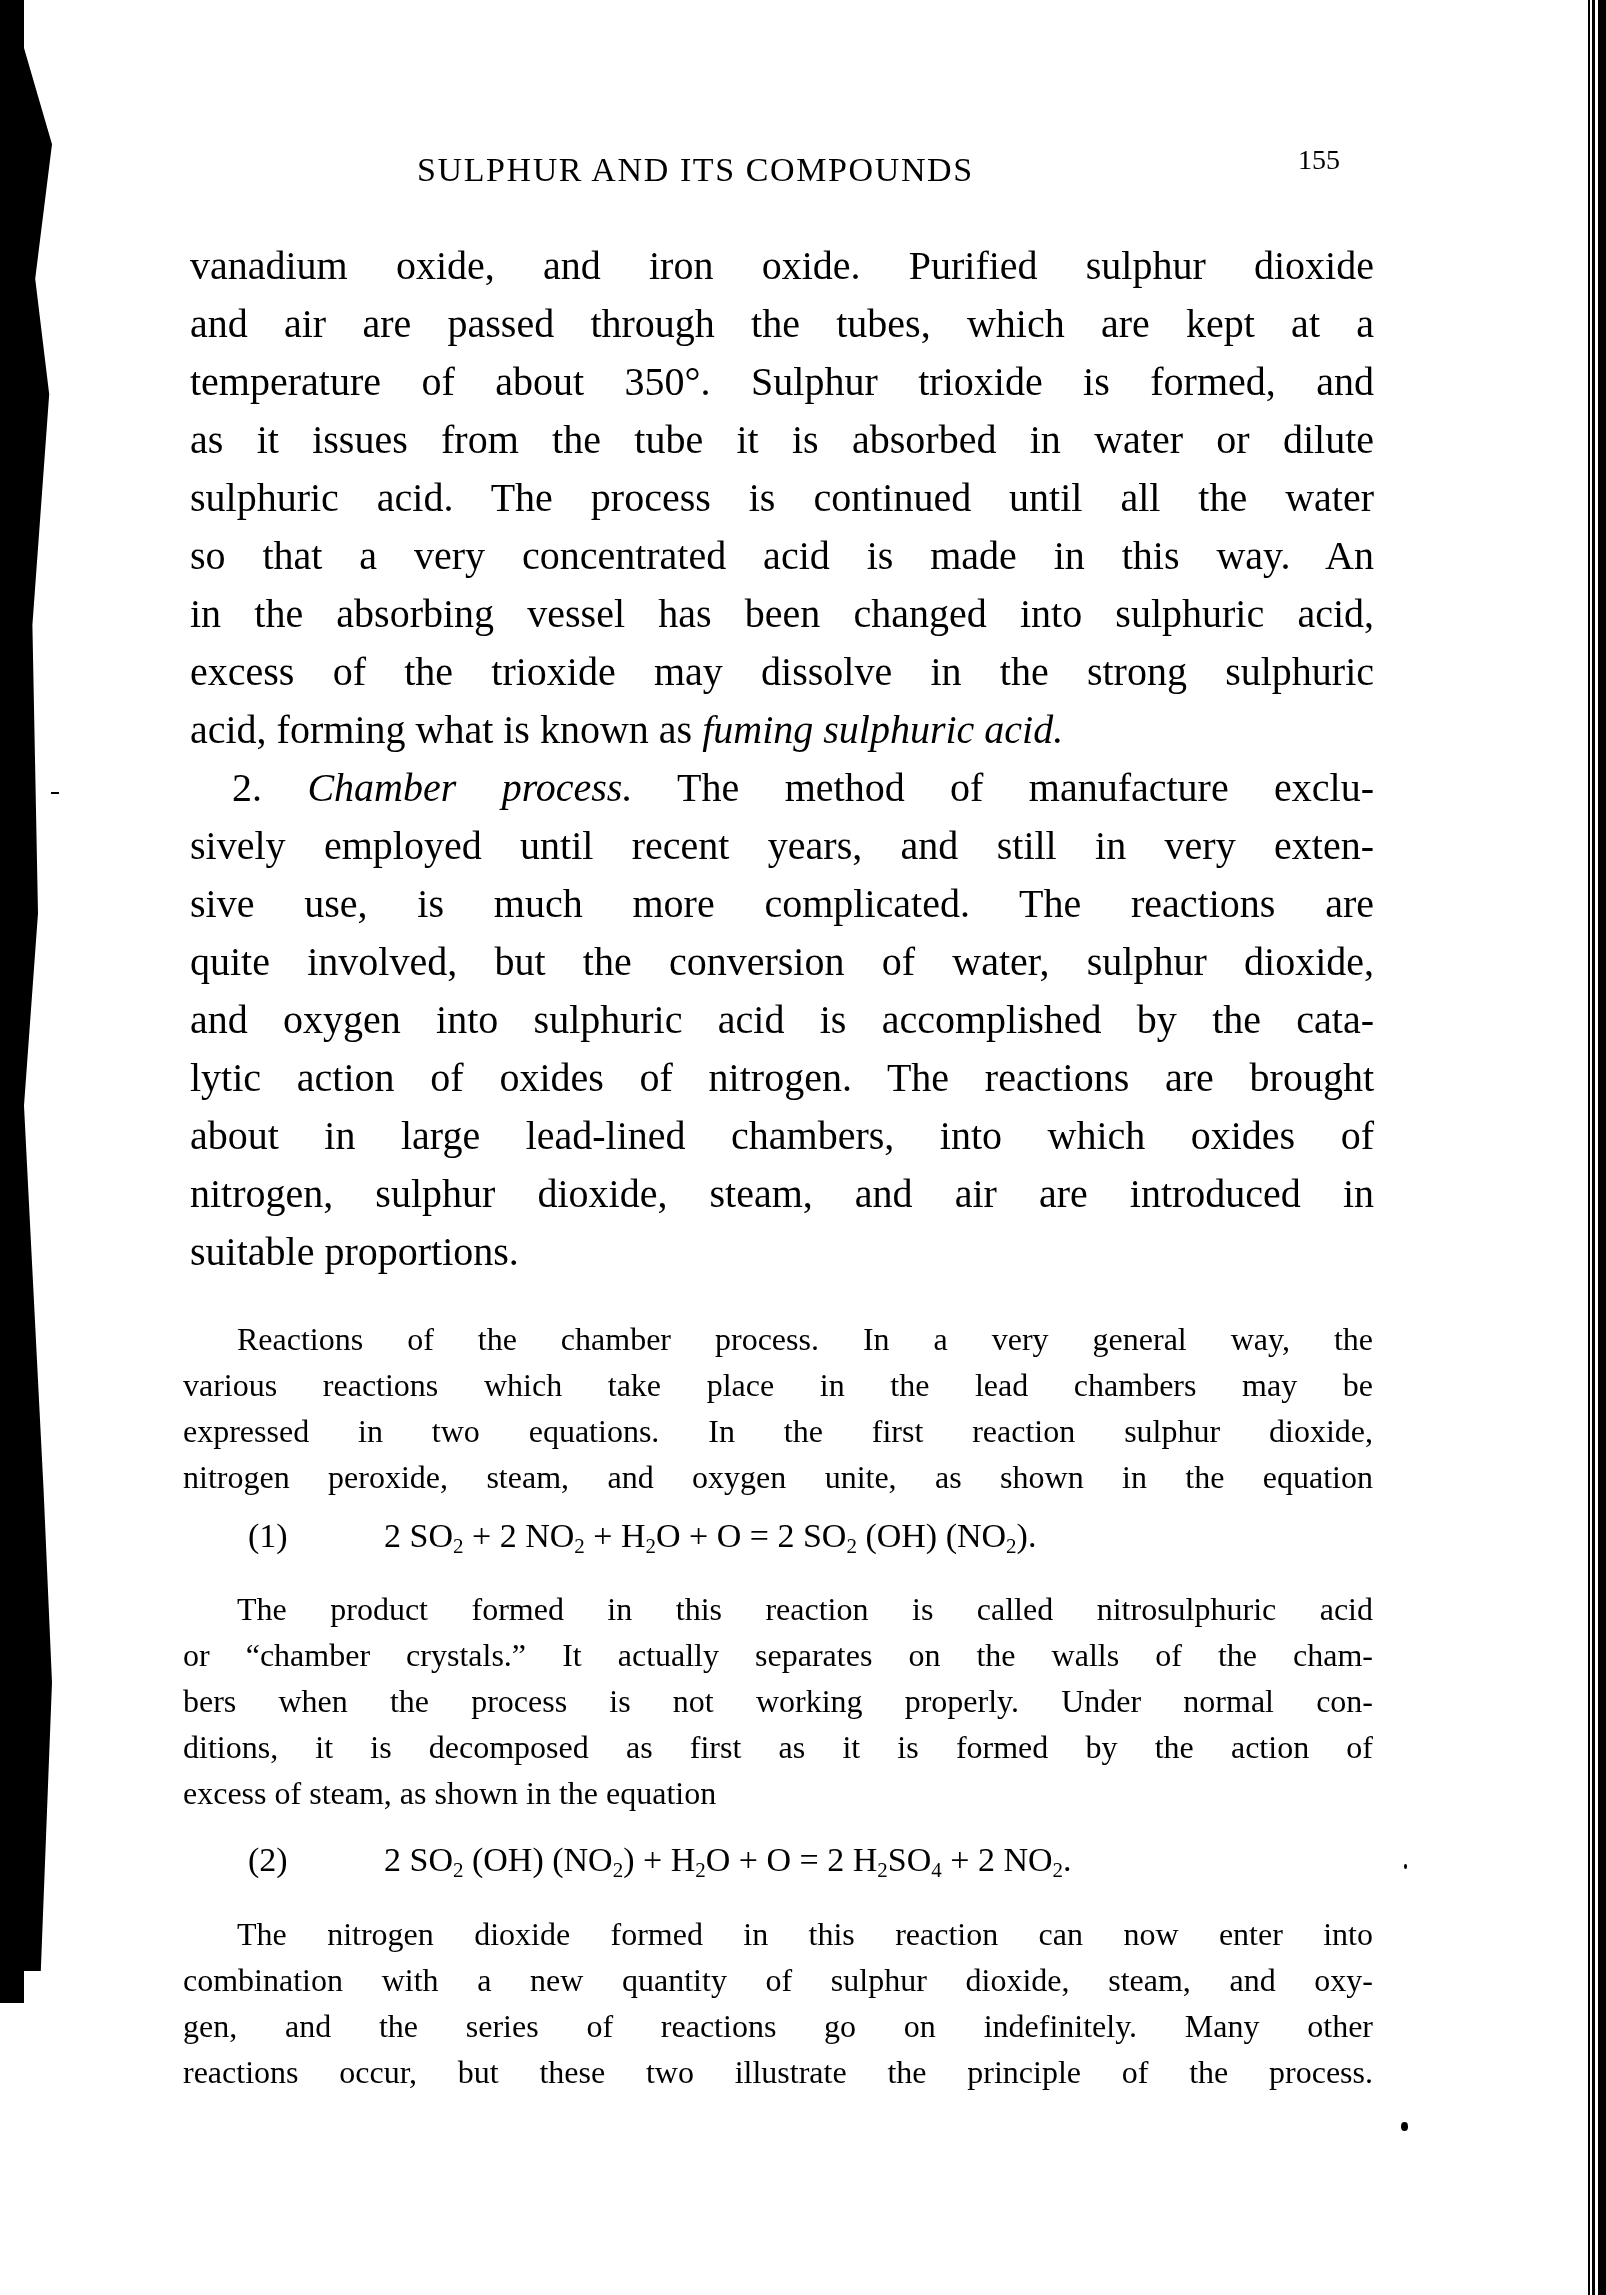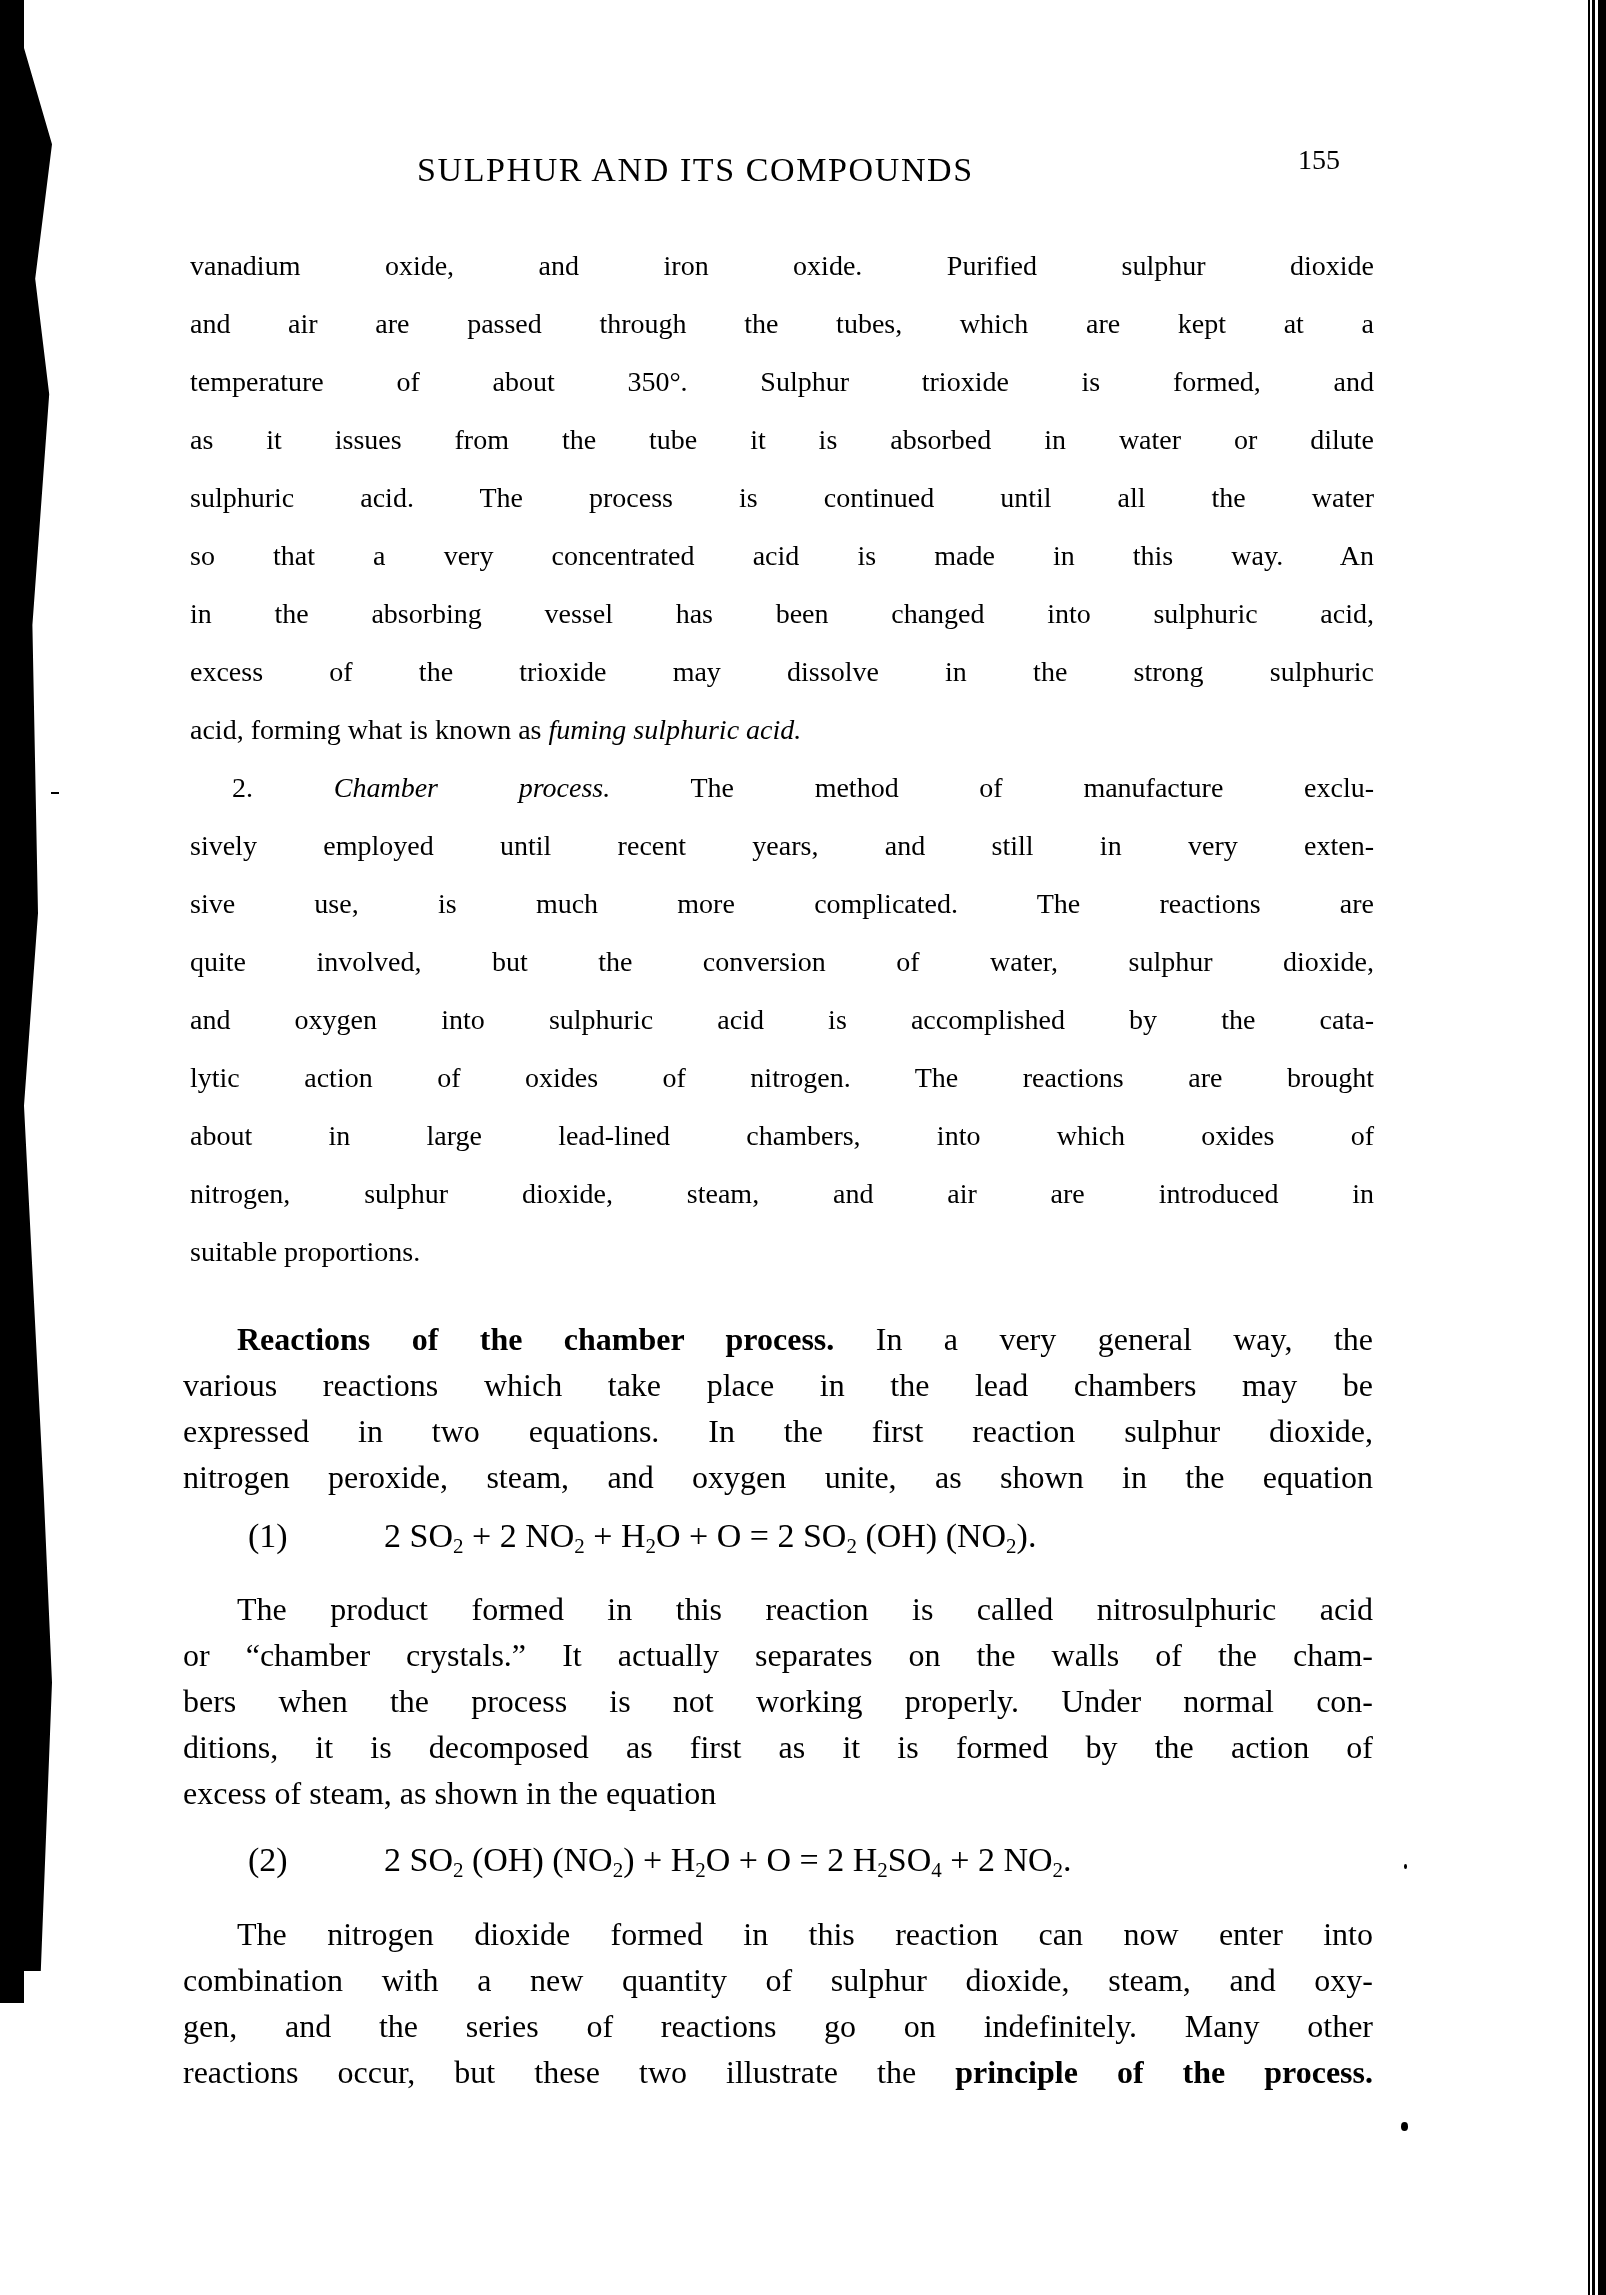--- a/index.html
+++ b/index.html
@@ -5,29 +5,29 @@
   html, body { margin:0; padding:0; }
   body { width:1606px; height:2295px; background:#ffffff; position:relative; overflow:hidden;
          font-family:"Liberation Serif", "DejaVu Serif", serif; color:#000; }
   .edge-left { position:absolute; left:0; top:0; width:24px; height:2003px; background:#000; }
   .edge-left2 { position:absolute; left:24px; top:48px; width:28px; height:1923px; background:#000;
                 clip-path: polygon(0 0, 100% 5%, 40% 12%, 90% 18%, 30% 30%, 50% 45%, 0 55%, 70% 75%, 100% 85%, 60% 100%, 0 100%); }
   .edge-right { position:absolute; right:0; top:0; width:17.6px; height:2295px;
                 background:repeating-linear-gradient(90deg,#000 0 2.4px,#fff 2.4px 4px,#000 4px 7.2px,#fff 7.2px 9.6px,#000 9.6px 17.6px); }
   .running-head { position:absolute; top:151px; left:417px; font-size:34px; letter-spacing:1.6px; }
   .page-num { position:absolute; top:144px; left:1298px; font-size:28px; }
-  .big { position:absolute; left:190px; width:1184px; font-size:28px; line-height:58px; top:237px; }
+  .big { position:absolute; left:190px; width:1184px; font-size:40px; line-height:58px; top:237px; }
   .big .ln { display:block; text-align:justify; text-align-last:justify; white-space:nowrap; height:58px; }
   .big .ln.last { text-align-last:left; }
   .big .ln.indent { padding-left:42px; }
   .small { position:absolute; left:183px; width:1190px; font-size:32px; line-height:46px; }
   .small .ln { display:block; text-align:justify; text-align-last:justify; white-space:nowrap; height:46px; }
   .small .ln.last { text-align-last:left; }
   .small .ln.indent { padding-left:54px; }
-  .bold { font-weight:bold; }
+  .bold { font-weight:normal; }
   i { font-style:italic; }
   .eq { position:absolute; left:248px; font-size:34px; white-space:nowrap;font-family:Liberation Serif, serif; }
   .eq .num { display:inline-block; width:136px; }
   sub { font-size:21px; vertical-align:-6.4px; line-height:0; }
   .speck { position:absolute; background:#000; border-radius:50%; }
 </style>
 </head>
 <body>
 
 <div class="edge-left"></div>

